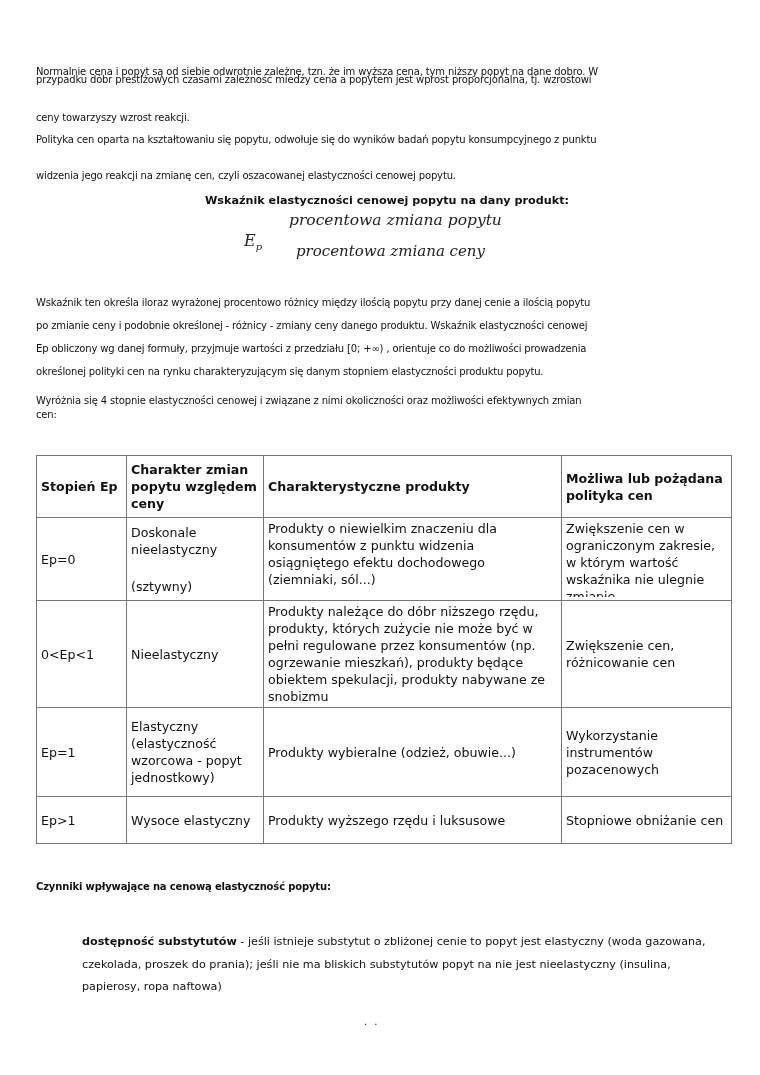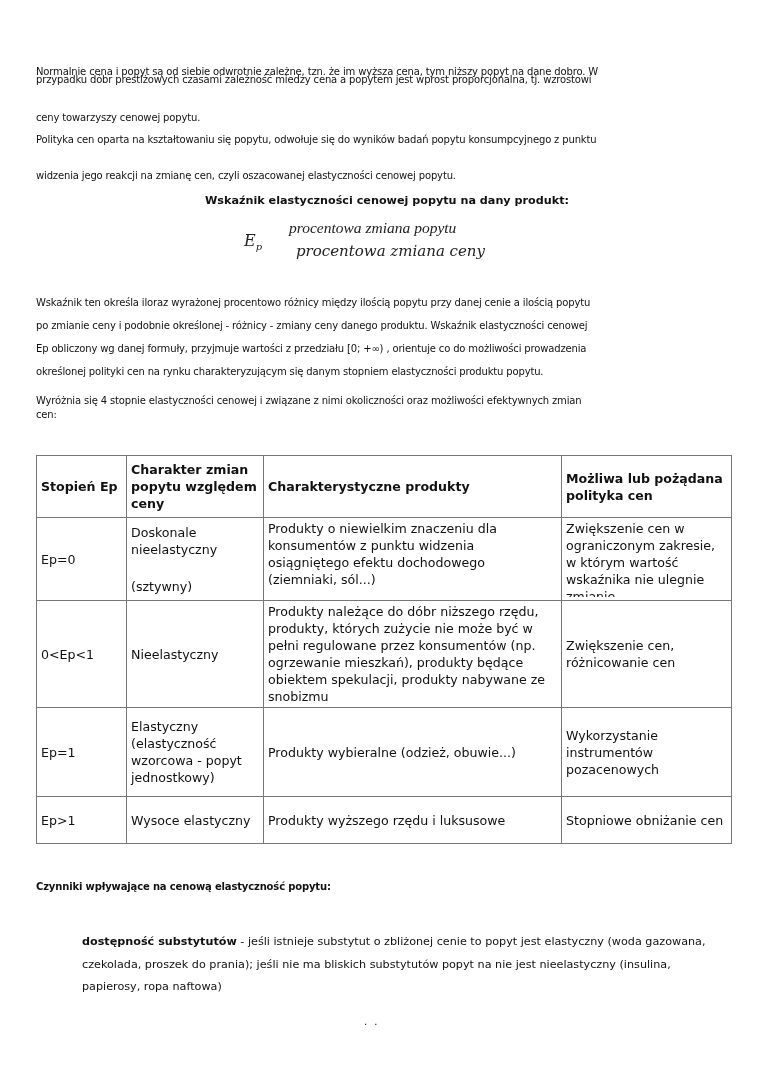--- a/index.html
+++ b/index.html
@@ -6,39 +6,39 @@
     body { width: 760px; height: 1075px; position: relative; overflow: hidden;
            font-family: "DejaVu Sans", sans-serif; color: #111; }
     .p { position: absolute; left: 36px; width: 690px; font-size: 10px; letter-spacing: -0.15px; }
     .line { position: absolute; white-space: nowrap; }
     .bold { font-weight: bold; }
     .title { position: absolute; left: 0; width: 760px; text-align: center; top: 194px;
              font-size: 11.2px; font-weight: bold; margin-left: 7px; }
     .formula { position: absolute; font-family: "DejaVu Serif", serif; font-style: italic; color: #222; }
     .ep { left: 244px; top: 231px; font-size: 16px; }
     .ep sub { font-size: 10px; }
-    .num { left: 289px; top: 219px; font-size: 15.5px; font-family: Liberation Serif, serif; }
+    .num { left: 289px; top: 211px; font-size: 15.5px; }
     .den { left: 296px; top: 242px; font-size: 15px; }
     table { position: absolute; left: 36px; top: 455px; border-collapse: collapse;
             font-size: 12.6px; table-layout: fixed; }
     td, th { border: 1px solid #777; padding: 2px 4px; vertical-align: middle; text-align: left;
              line-height: 17px; }
     th { font-weight: bold; }
     td.top { vertical-align: top; }
     .clip { height: 77px; overflow: hidden; }
     .factor { position: absolute; left: 82px; top: 931px; width: 640px; font-size: 11.2px; line-height: 22.5px; }
     .pagemark { position: absolute; left: 364px; top: 1016px; font-size: 10px; letter-spacing: 2px; }
   </style>
 </head>
 <body>
 
 <div>
   <div class="p line" style="top:66px">Normalnie cena i popyt są od siebie odwrotnie zależne, tzn. że im wyższa cena, tym niższy popyt na dane dobro. W</div>
   <div class="p line" style="top:74px">przypadku dóbr prestiżowych czasami zależność miedzy cena a popytem jest wprost proporcjonalna, tj. wzrostowi</div>
-  <div class="p line" style="top:112px">ceny towarzyszy cenowej popytu.</div>
+  <div class="p line" style="top:112px">ceny towarzyszy wzrost reakcji.</div>
   <div class="p line" style="top:134px">Polityka cen oparta na kształtowaniu się popytu, odwołuje się do wyników badań popytu konsumpcyjnego z punktu</div>
   <div class="p line" style="top:170px">widzenia jego reakcji na zmianę cen, czyli oszacowanej elastyczności cenowej popytu.</div>
 </div>
 
 <div class="title">Wskaźnik elastyczności cenowej popytu na dany produkt:</div>
 <div>
   <div class="formula ep"><span>E</span><sub>p</sub></div>
   <div class="formula num">procentowa zmiana popytu</div>
   <div class="formula den">procentowa zmiana ceny</div>
 </div>

